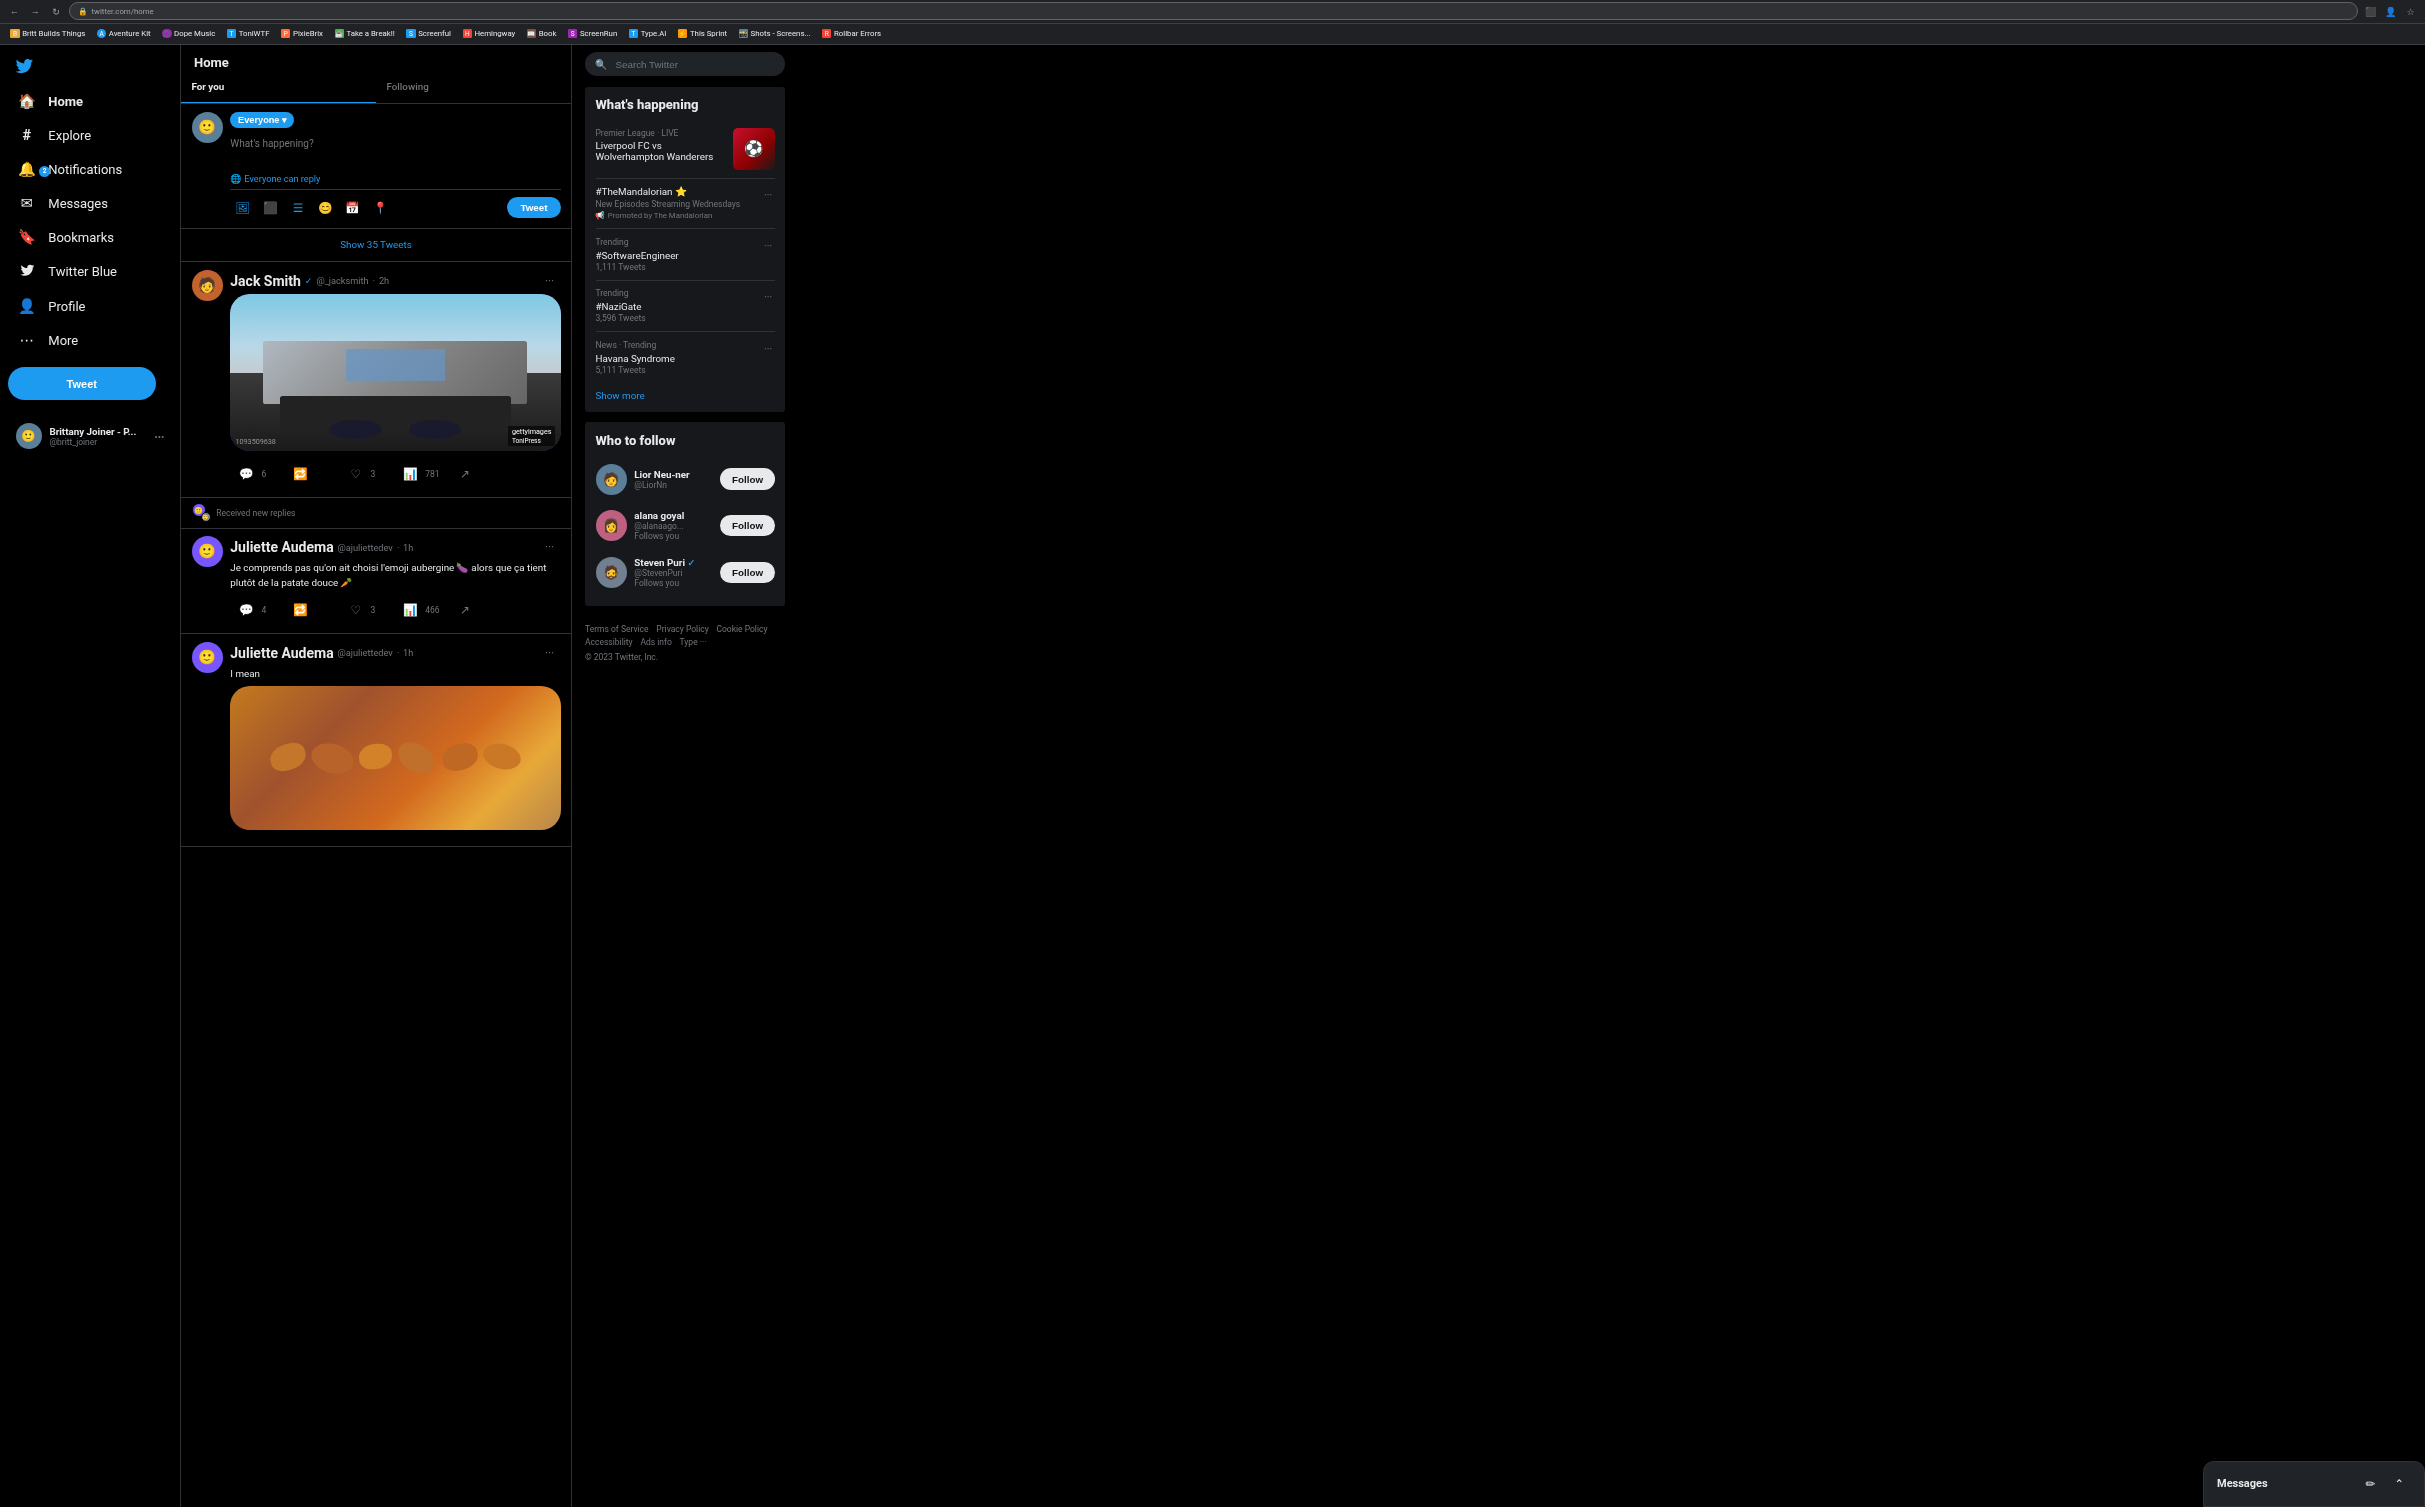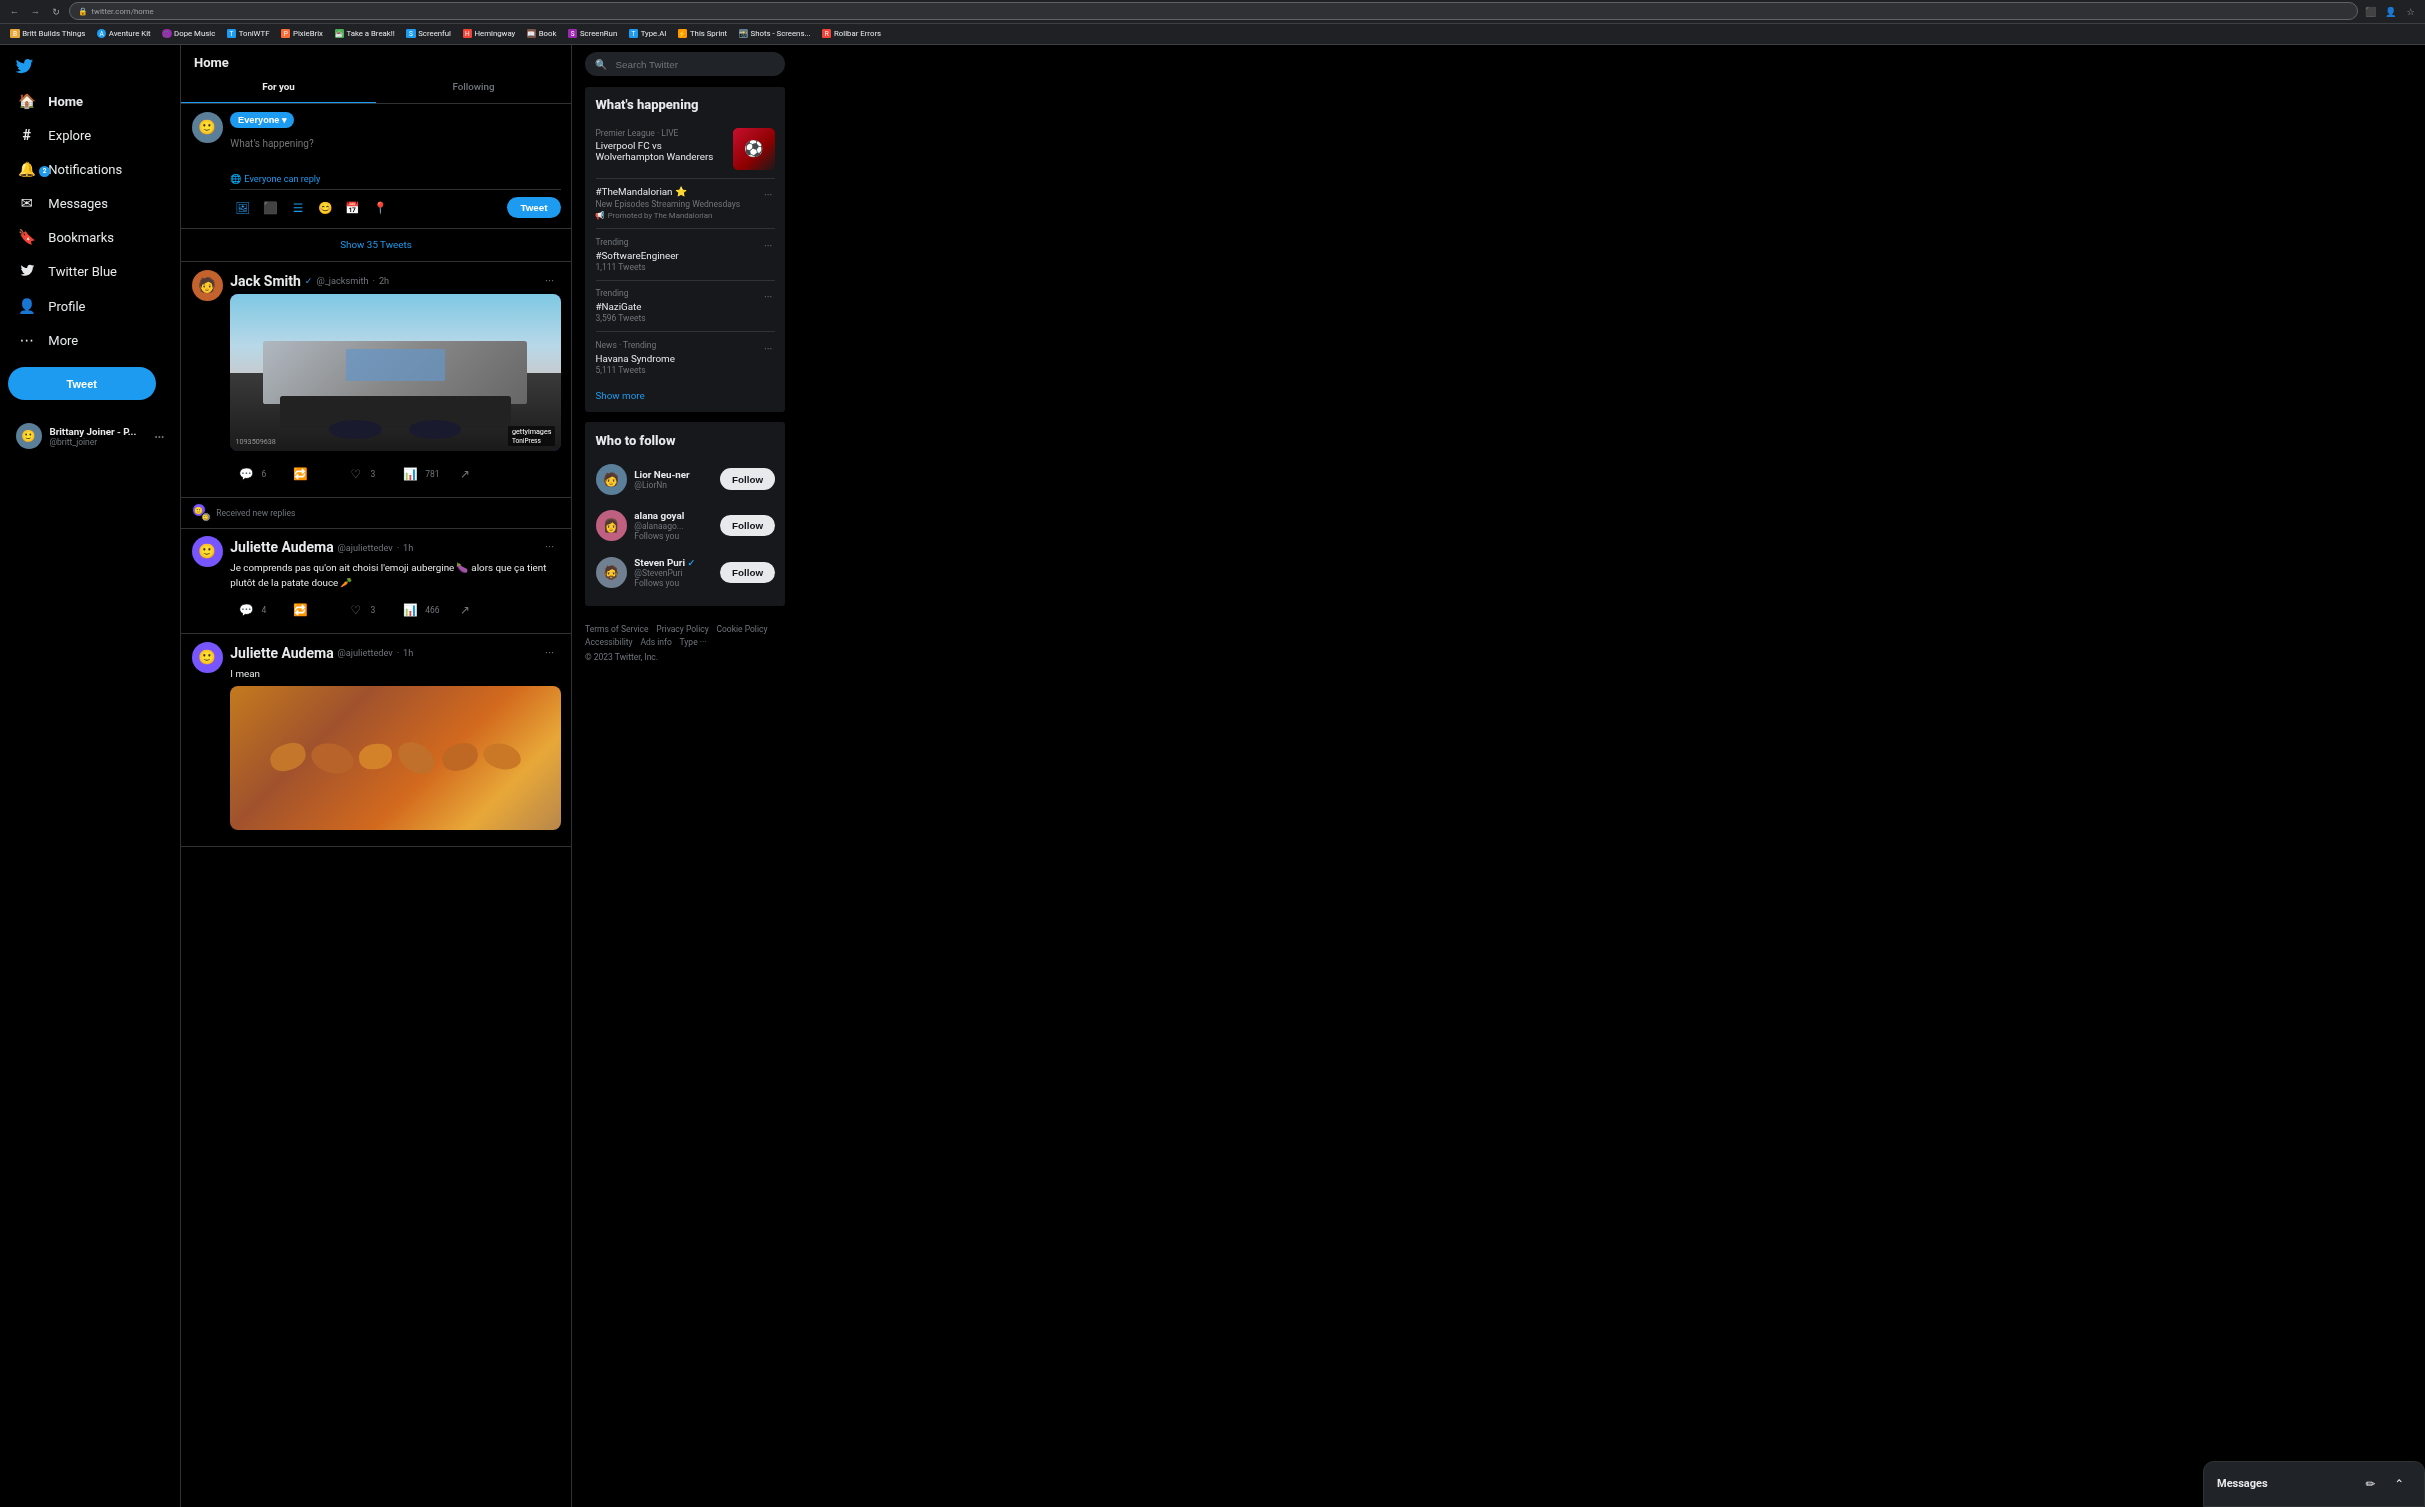--- a/index.html
+++ b/index.html
@@ -201,21 +201,20 @@
       padding: 10.5px 13px 0;
       font-size: 13px;
       font-weight: 700;
     }
     .feed-tabs {
       display: flex;
     }
     .feed-tab {
       flex: 1;
       padding: 10.5px;
-      text-align: center;
       cursor: pointer;
       color: #71767b;
       font-size: 9.8px;
       font-weight: 500;
       position: relative;
       border-bottom: 1.3px solid transparent;
     }
     .feed-tab.active {
       color: #e7e9ea;
       font-weight: 700;
@@ -353,21 +352,21 @@
       border-radius: 50%;
       display: flex; align-items: center; justify-content: center;
       font-size: 11.8px;
     }
     .tweet-text {
       font-size: 9.8px;
       line-height: 1.5;
       margin-bottom: 5.2px;
     }
     .tweet-image {
-      border-radius: 8px;
+      border-radius: 20px;
       overflow: hidden;
       margin-bottom: 7.8px;
       background: #4c1d95;
       height: 157px;
       display: flex; align-items: flex-end; justify-content: center;
       color: #71767b;
       font-size: 8.5px;
       position: relative;
     }
     .getty-watermark {

